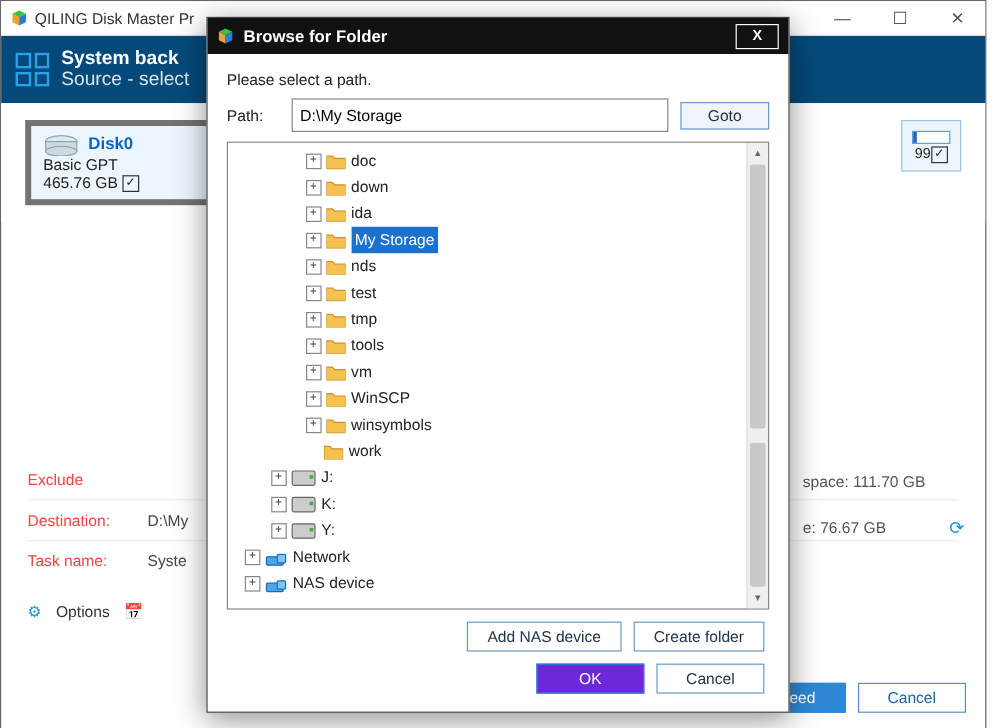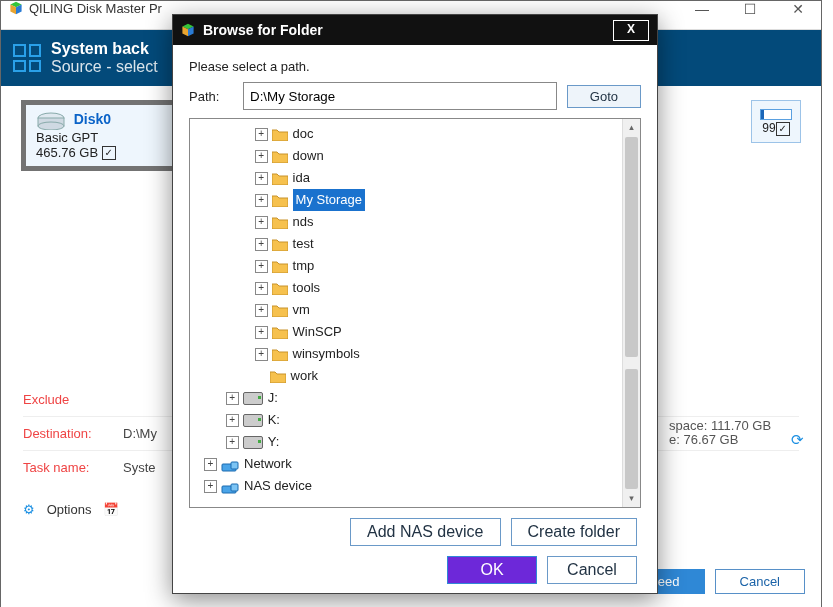--- a/index.html
+++ b/index.html
@@ -1,17 +1,17 @@
 <!DOCTYPE html>
 <html><head>
 <meta charset="utf-8">
 <style>
 body{margin:0;font:13px "Segoe UI",Arial,sans-serif;background:#fff;overflow:hidden;width:833px;height:607px;position:relative;color:#222}
 .main-win{position:absolute;left:0;top:0;width:820px;height:607px;border:1px solid #666}
-.title-bar{height:28px;background:#fff;display:flex;align-items:flex-start;padding:0 8px;border-bottom:1px solid #ddd}
+.title-bar{height:28px;background:#fff;display:flex;align-items:center;padding:0 8px;border-bottom:1px solid #ddd}
 .cube{width:14px;height:14px;position:relative;margin-right:6px}
 .cube svg{width:14px;height:14px}
 .title-txt{font-size:13px;color:#333}
 .win-ctrl{margin-left:auto;display:flex;gap:18px;color:#555;font-size:14px}
 .win-ctrl span{width:30px;text-align:center}
 .header{background:#003366;background:linear-gradient(#034a7a,#034a7a);height:56px;display:flex;align-items:center;padding:0 12px;color:#fff}
 .grid-icon{width:28px;height:28px;margin-right:10px;display:grid;grid-template-columns:1fr 1fr;grid-template-rows:1fr 1fr;gap:3px}
 .grid-icon div{border:2px solid #2aa0e8}
 .hd-title{font-size:16px;font-weight:600}
 .hd-sub{font-size:16px;opacity:.85}
@@ -54,21 +54,21 @@
 .drv{width:18px;height:11px;margin-right:5px;background:#ccc;border:1px solid #666;border-radius:2px;position:relative;display:inline-block}
 .drv::after{content:"";position:absolute;right:1px;top:3px;width:3px;height:3px;background:#4a4}
 .blue{width:18px;height:12px;margin-right:5px;display:inline-block}
 .sel{background:#1a72ce;color:#fff;padding:0 3px}
 .scroll{position:absolute;right:0;top:0;bottom:0;width:17px;background:#f0f0f0;border-left:1px solid #ddd}
 .scroll .up,.scroll .dn{height:17px;text-align:center;font-size:9px;color:#666;line-height:17px}
 .thumb{position:absolute;left:2px;right:2px;top:18px;height:220px;background:#c8c8c8;border-radius:2px}
 .thumb2{position:absolute;left:2px;right:2px;top:250px;bottom:18px;background:#c8c8c8;border-radius:2px}
 .dlg-row1{display:flex;justify-content:flex-end;gap:10px;padding:10px 20px 0}
 .dlg-row2{display:flex;justify-content:flex-end;gap:10px;padding:10px 20px 14px}
-.dbtn{border:1px solid #6a99c8;background:#fff;padding:4px 16px;font-size:16px;cursor:pointer;color:#234;min-width:90px}
+.dbtn{border:1px solid #6a99c8;background:#fff;padding:4px 16px;font-size:13px;cursor:pointer;color:#234;min-width:90px}
 .dbtn.primary{background:#6d28d9;color:#fff;border-color:#2f88d6;min-width:90px}
 .space-txt{position:absolute;left:668px;font-size:13px;color:#555}
 </style>
 </head>
 <body>
 
 <div class="main-win">
   <div class="title-bar">
     <span class="cube"><svg viewBox="0 0 20 20">
           <polygon points="10,1 18,5 10,9 2,5" fill="#35c43a"></polygon>
@@ -128,21 +128,21 @@
     <div class="row">
         <span class="lbl">Destination:</span>
         <span>D:\My</span>
       </div>
     <div class="row">
         <span class="lbl">Task name:</span>
         <span>Syste</span>
       </div>
   </div>
 
-  <span class="space-txt" style="top:417px">space: 111.70 GB</span>
+  <span class="space-txt" style="top:393px">space: 111.70 GB</span>
   <span class="space-txt" style="top:431px">e: 76.67 GB</span>
   <span class="refresh" style="position:absolute;left:790px;top:430px">⟳</span>
 
   <div class="opts">
     <span class="cog">⚙</span>
     <span style="color:#333">Options</span>
     <span style="color:#1b8fe2">📅</span>
   </div>
 
   <div class="btn-row">

